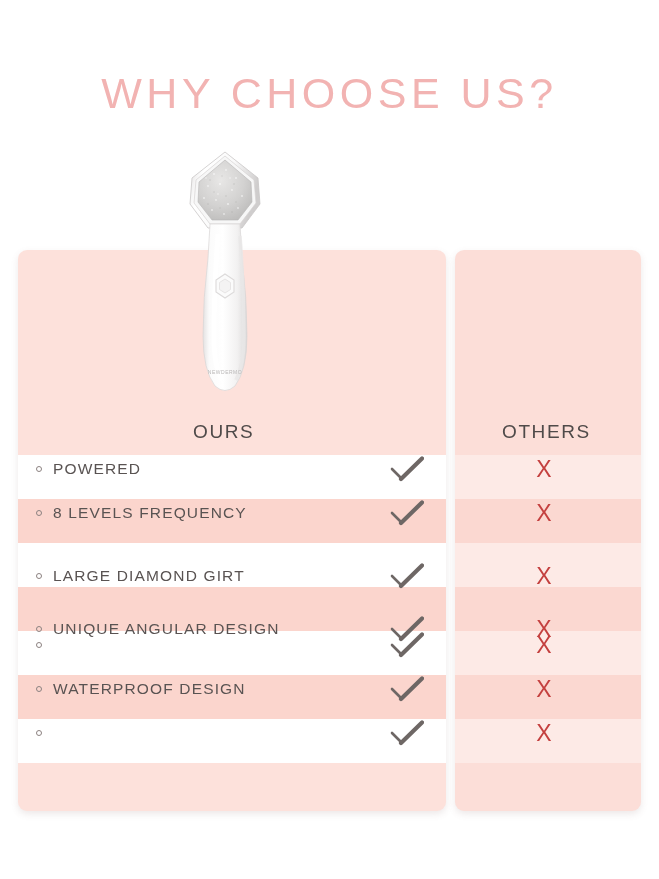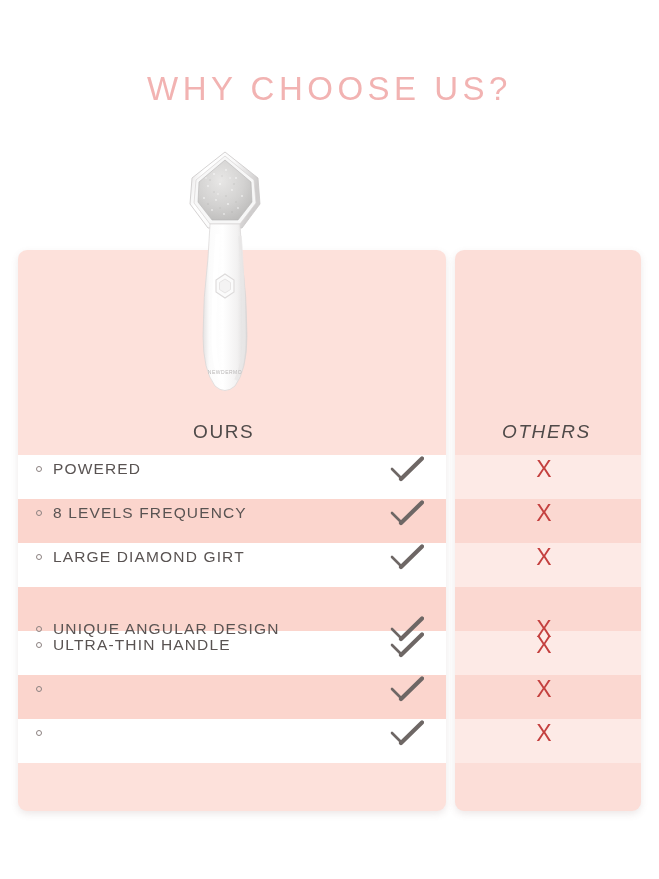--- a/index.html
+++ b/index.html
@@ -18,21 +18,21 @@
     overflow: hidden;
   }
 
   
   #title {
     position: absolute;
     left: 0;
     top: 72px;
     width: 659px;
     text-align: center;
-    font-size: 33px;
+    font-size: 43px;
     font-weight: 400;
     letter-spacing: 4.5px;
     color: #f2b3b2;
     line-height: 1;
     white-space: nowrap;
   }
 
   
   .panel {
     position: absolute;
@@ -71,21 +71,21 @@
   
   .col-header {
     position: absolute;
     font-size: 19px;
     letter-spacing: 1.6px;
     color: #4f4a49;
     white-space: nowrap;
     z-index: 6;
   }
   #header-ours   { left: 193px; top: 421px; text-align: right; }
-  #header-others { left: 502px; top: 421px; font-style: italic; }
+  #header-others { left: 502px; top: 421px; }
 
   
   #rows {
     position: absolute;
     left: 0;
     top: 0;
     width: 659px;
     height: 879px;
     z-index: 5;
   }
@@ -265,49 +265,49 @@
       </div>
       <div class="row" style="top: 499px;">
         <div class="row-bullet"></div>
         <div class="row-label">8 LEVELS FREQUENCY</div>
         <div class="row-check"><svg width="34" height="26" viewBox="0 0 34 26">
             <path d="M2 13 L11.5 22.5" fill="none" stroke="#6e6765" stroke-width="2.6" stroke-linecap="round"></path>
             <path d="M11 23 L32 2.5" fill="none" stroke="#6e6765" stroke-width="4.2" stroke-linecap="round"></path>
           </svg></div>
         <div class="row-cross">X</div>
       </div>
-      <div class="row" style="top: 543px;">
+      <div class="row" style="top: 562px;">
         <div class="row-bullet"></div>
         <div class="row-label">LARGE DIAMOND GIRT</div>
         <div class="row-check"><svg width="34" height="26" viewBox="0 0 34 26">
             <path d="M2 13 L11.5 22.5" fill="none" stroke="#6e6765" stroke-width="2.6" stroke-linecap="round"></path>
             <path d="M11 23 L32 2.5" fill="none" stroke="#6e6765" stroke-width="4.2" stroke-linecap="round"></path>
           </svg></div>
         <div class="row-cross">X</div>
       </div>
       <div class="row" style="top: 587px; margin-top: 28px;">
         <div class="row-bullet"></div>
         <div class="row-label">UNIQUE ANGULAR DESIGN</div>
         <div class="row-check"><svg width="34" height="26" viewBox="0 0 34 26">
             <path d="M2 13 L11.5 22.5" fill="none" stroke="#6e6765" stroke-width="2.6" stroke-linecap="round"></path>
             <path d="M11 23 L32 2.5" fill="none" stroke="#6e6765" stroke-width="4.2" stroke-linecap="round"></path>
           </svg></div>
         <div class="row-cross">X</div>
       </div>
       <div class="row" style="top: 631px;">
         <div class="row-bullet"></div>
-        <div class="row-label">ULTRA-THIN HANDLE</div>
         <div class="row-check"><svg width="34" height="26" viewBox="0 0 34 26">
             <path d="M2 13 L11.5 22.5" fill="none" stroke="#6e6765" stroke-width="2.6" stroke-linecap="round"></path>
             <path d="M11 23 L32 2.5" fill="none" stroke="#6e6765" stroke-width="4.2" stroke-linecap="round"></path>
           </svg></div>
         <div class="row-cross">X</div>
       </div>
       <div class="row" style="top: 675px;">
         <div class="row-bullet"></div>
+        <div class="row-label">WATERPROOF DESIGN</div>
         <div class="row-check"><svg width="34" height="26" viewBox="0 0 34 26">
             <path d="M2 13 L11.5 22.5" fill="none" stroke="#6e6765" stroke-width="2.6" stroke-linecap="round"></path>
             <path d="M11 23 L32 2.5" fill="none" stroke="#6e6765" stroke-width="4.2" stroke-linecap="round"></path>
           </svg></div>
         <div class="row-cross">X</div>
       </div>
       <div class="row" style="top: 719px;">
         <div class="row-bullet"></div>
         <div class="row-check"><svg width="34" height="26" viewBox="0 0 34 26">
             <path d="M2 13 L11.5 22.5" fill="none" stroke="#6e6765" stroke-width="2.6" stroke-linecap="round"></path>

